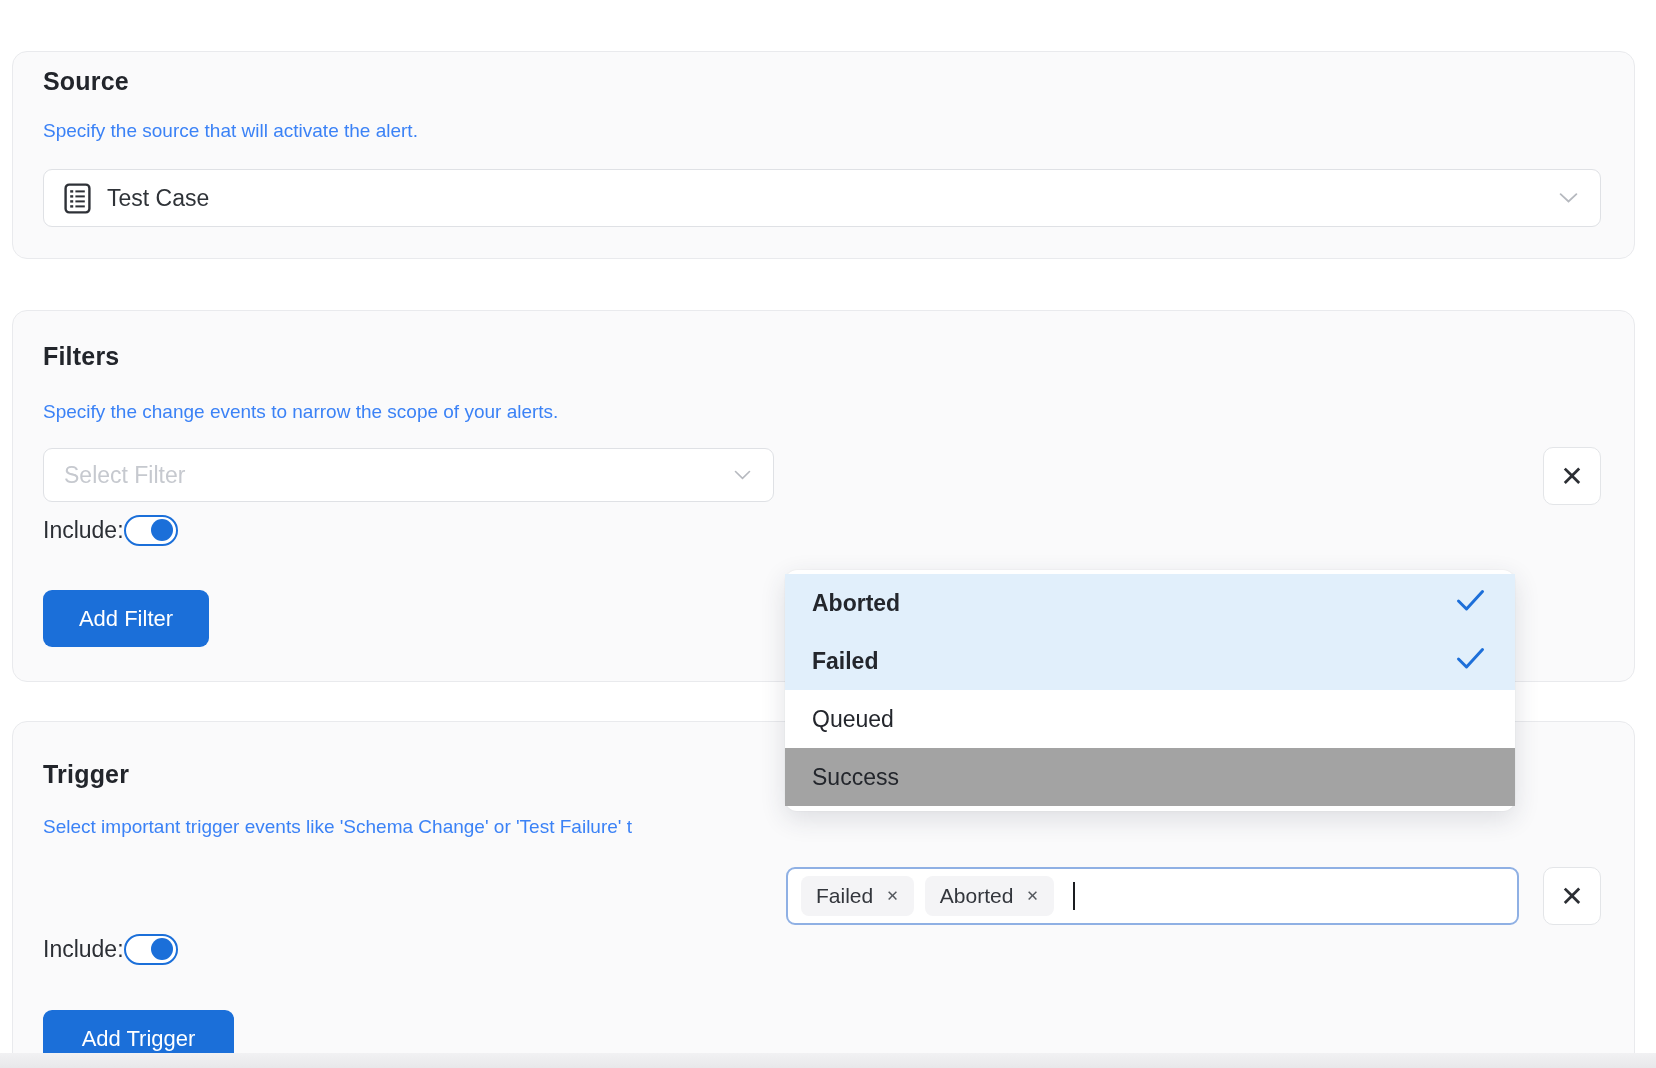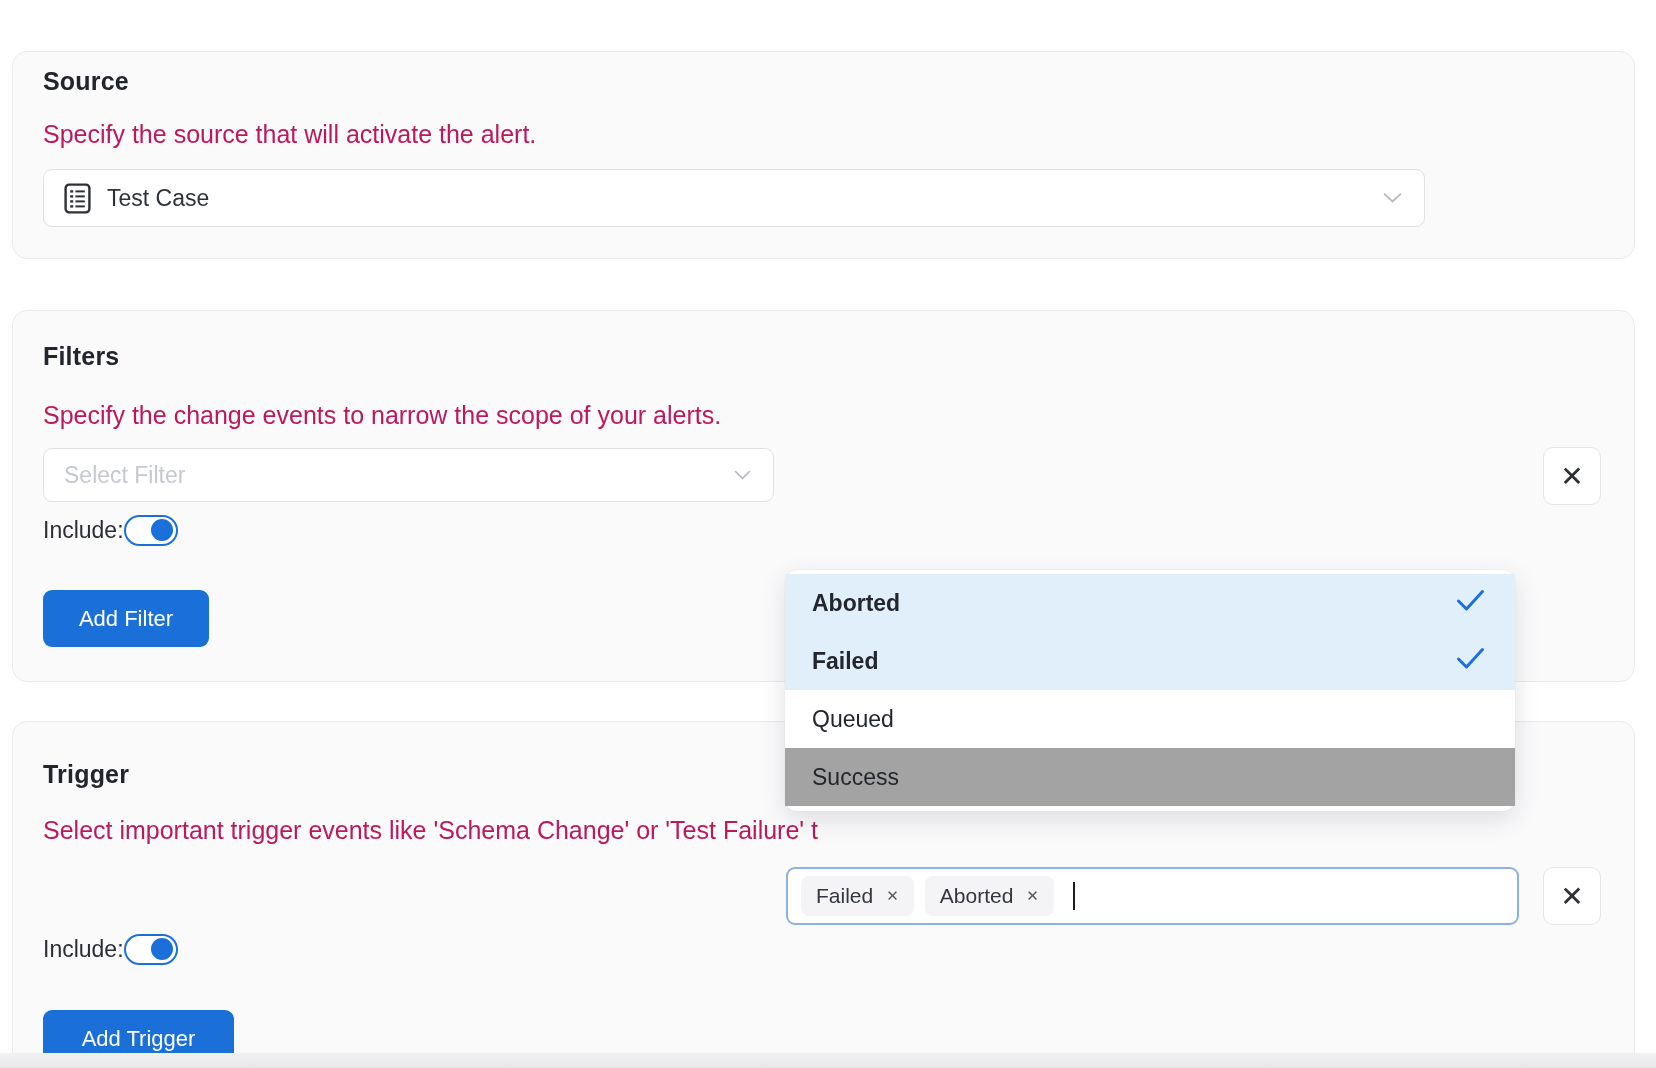--- a/index.html
+++ b/index.html
@@ -22,21 +22,21 @@
   #filters-card { top:262px; height:372px;padding-left:8px; }
   #trigger-card { top:673px; height:380px; }
 
   .section-title {
     position:absolute; left:30px;
     font-size:25px; font-weight:600; color:#22252b;
     letter-spacing:.2px;
   }
   .section-desc {
     position:absolute; left:30px;
-    font-size:25px; color:#be185d; white-space:nowrap;
+    font-size:19px; color:#3b82f6; white-space:nowrap;
   }
   .select {
     position:absolute;
     background:#fff; border:1px solid #dfe1e5; border-radius:9px;
     display:flex; align-items:center;
     padding:0 22px 0 20px;
   }
   .select .value { font-size:23px; color:#2f3338; }
   .select .placeholder { color:#c6c9cf; }
   .chevron { position:absolute; right:22px; top:50%; transform:translateY(-50%); line-height:0; }
@@ -104,21 +104,21 @@
     position:absolute; left:0; top:1053px; width:1656px; height:15px;
     background:linear-gradient(#f1f1f3,#e8e8ea);
   }
 </style>
 </head>
 <body>
 
 <section class="card" id="source-card">
   <h2 class="section-title" style="top:15px;">Source</h2>
   <p class="section-desc" style="top:68px;">Specify the source that will activate the alert.</p>
-  <div class="select" style="left:30px; top:117px; width:1382px; height:58px;">
+  <div class="select" style="left:30px; top:117px; width:1558px; height:58px;">
     <span class="doc-icon">
       <svg width="27" height="31" viewBox="0 0 27 31" fill="none">
         <rect x="1.6" y="1.6" width="23.8" height="27.8" rx="3.6" stroke="#2e3137" stroke-width="2.4"></rect>
         <rect x="6.2" y="7.2" width="3" height="2.4" fill="#2e3137"></rect>
           <rect x="11.4" y="7.4" width="9.4" height="2" fill="#2e3137"></rect>
         <rect x="6.2" y="12.2" width="3" height="2.4" fill="#2e3137"></rect>
           <rect x="11.4" y="12.4" width="9.4" height="2" fill="#2e3137"></rect>
         <rect x="6.2" y="17.2" width="3" height="2.4" fill="#2e3137"></rect>
           <rect x="11.4" y="17.4" width="9.4" height="2" fill="#2e3137"></rect>
         <rect x="6.2" y="22.2" width="3" height="2.4" fill="#2e3137"></rect>

